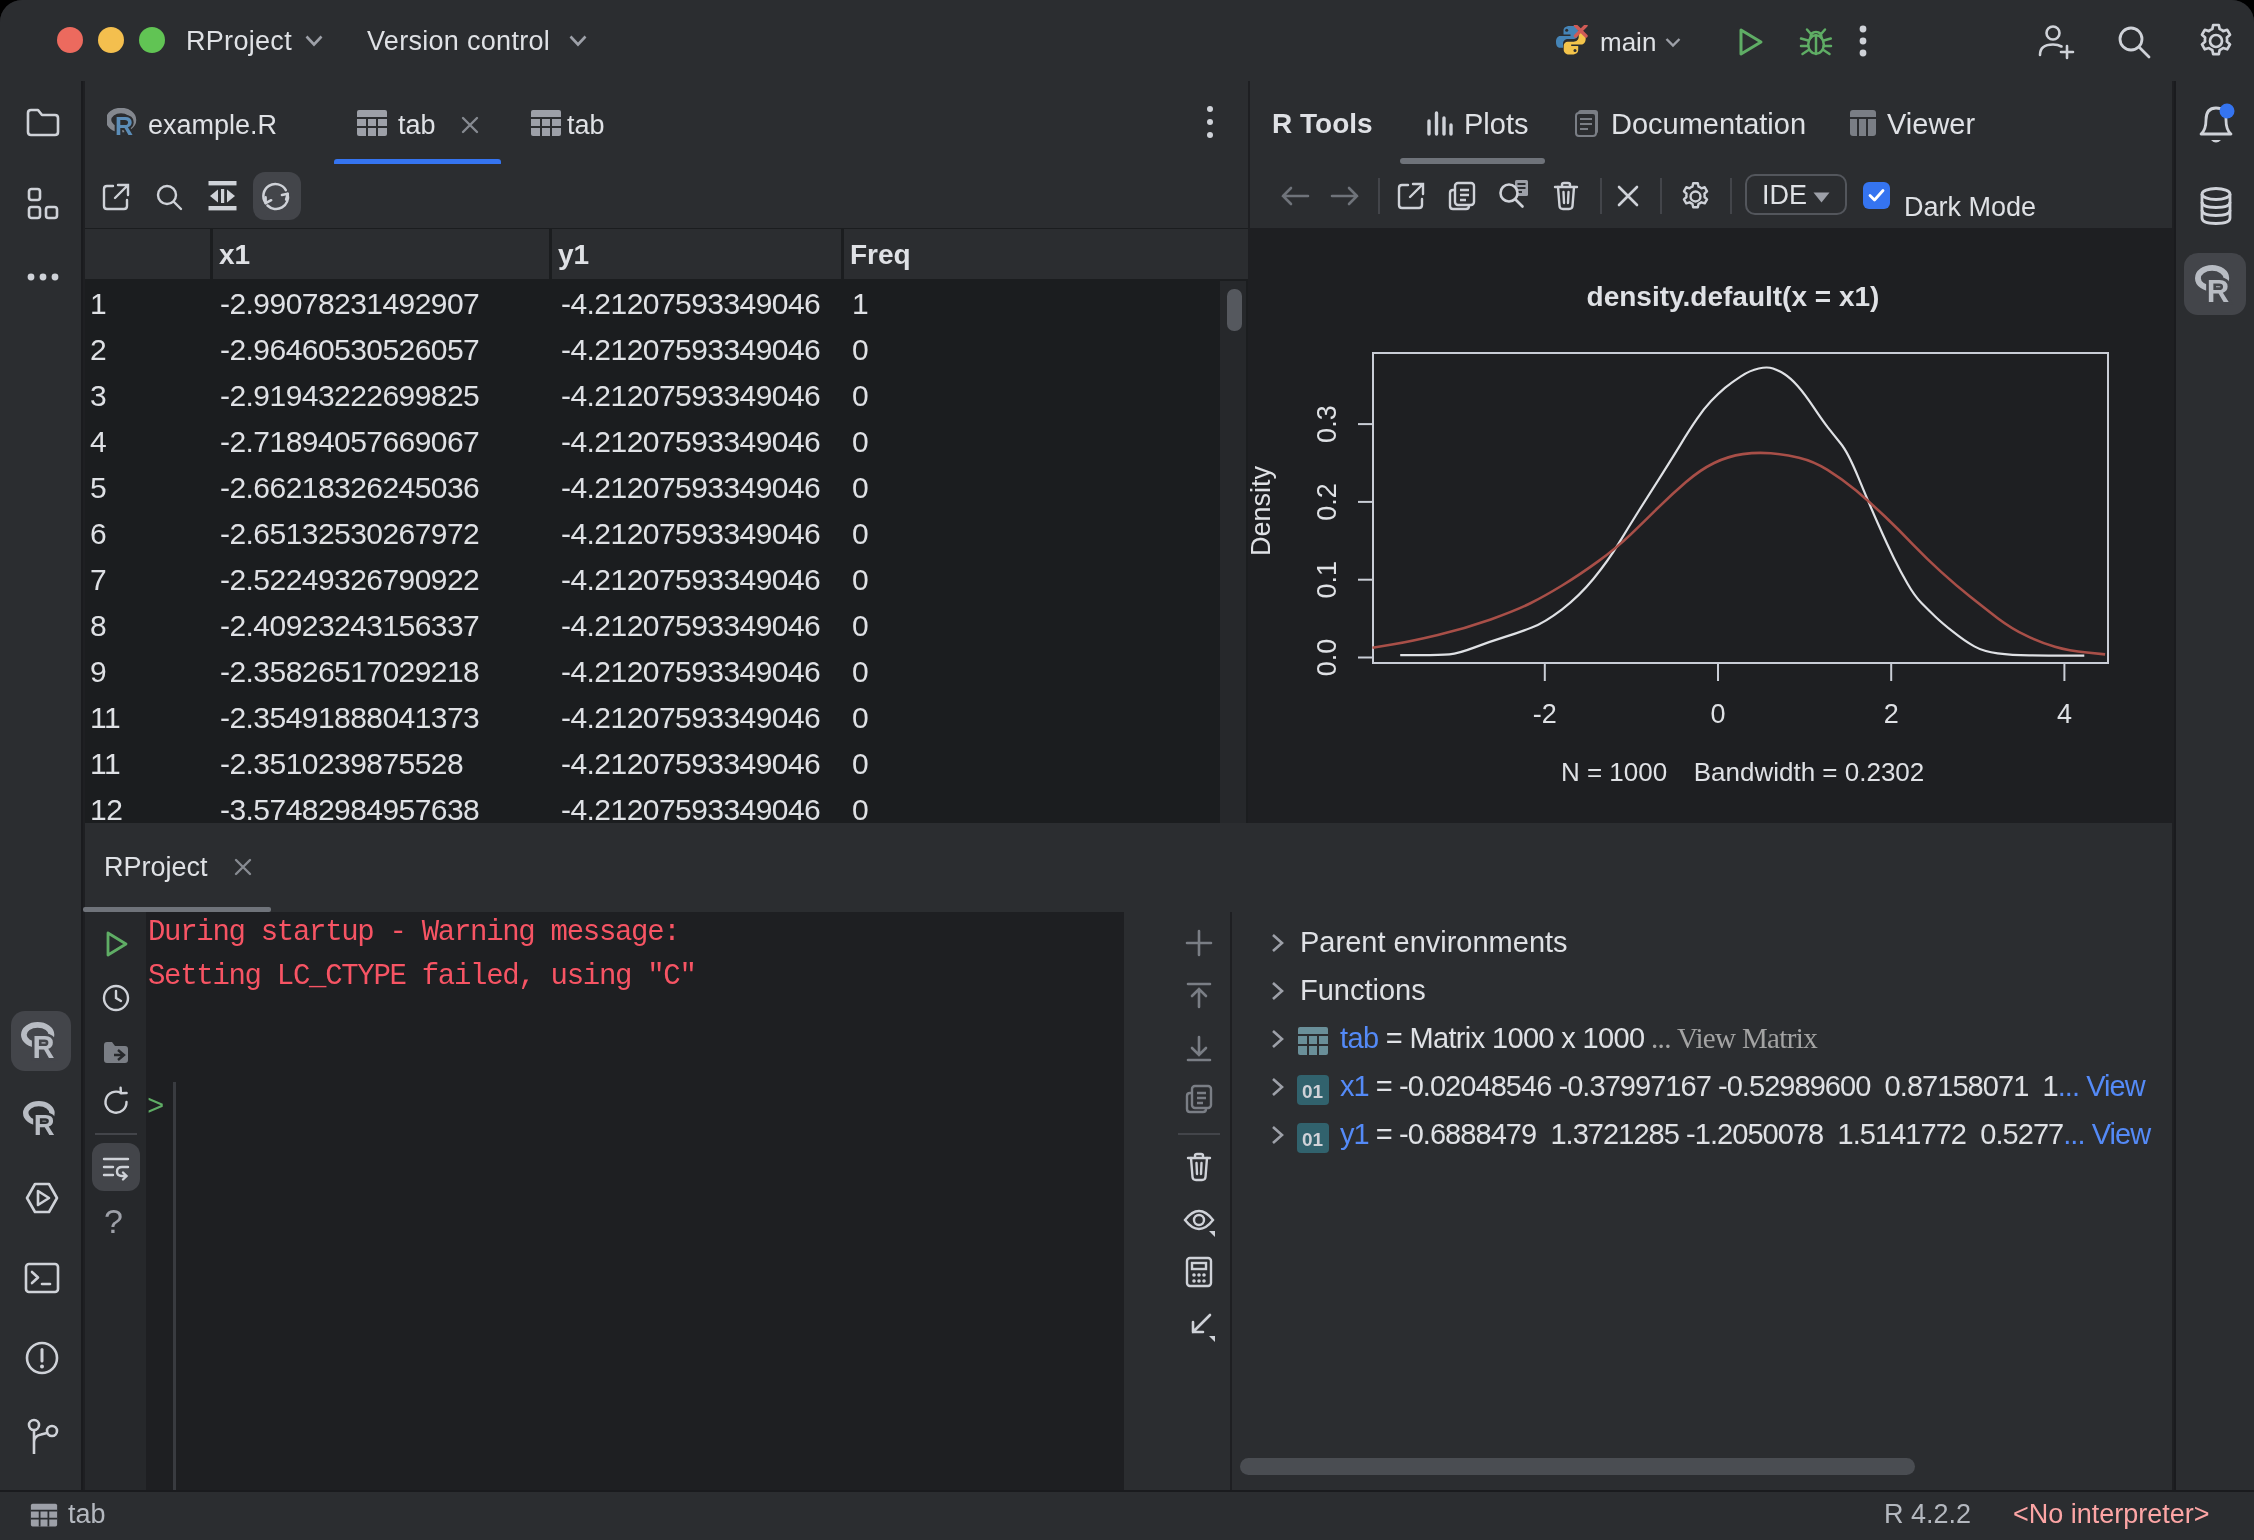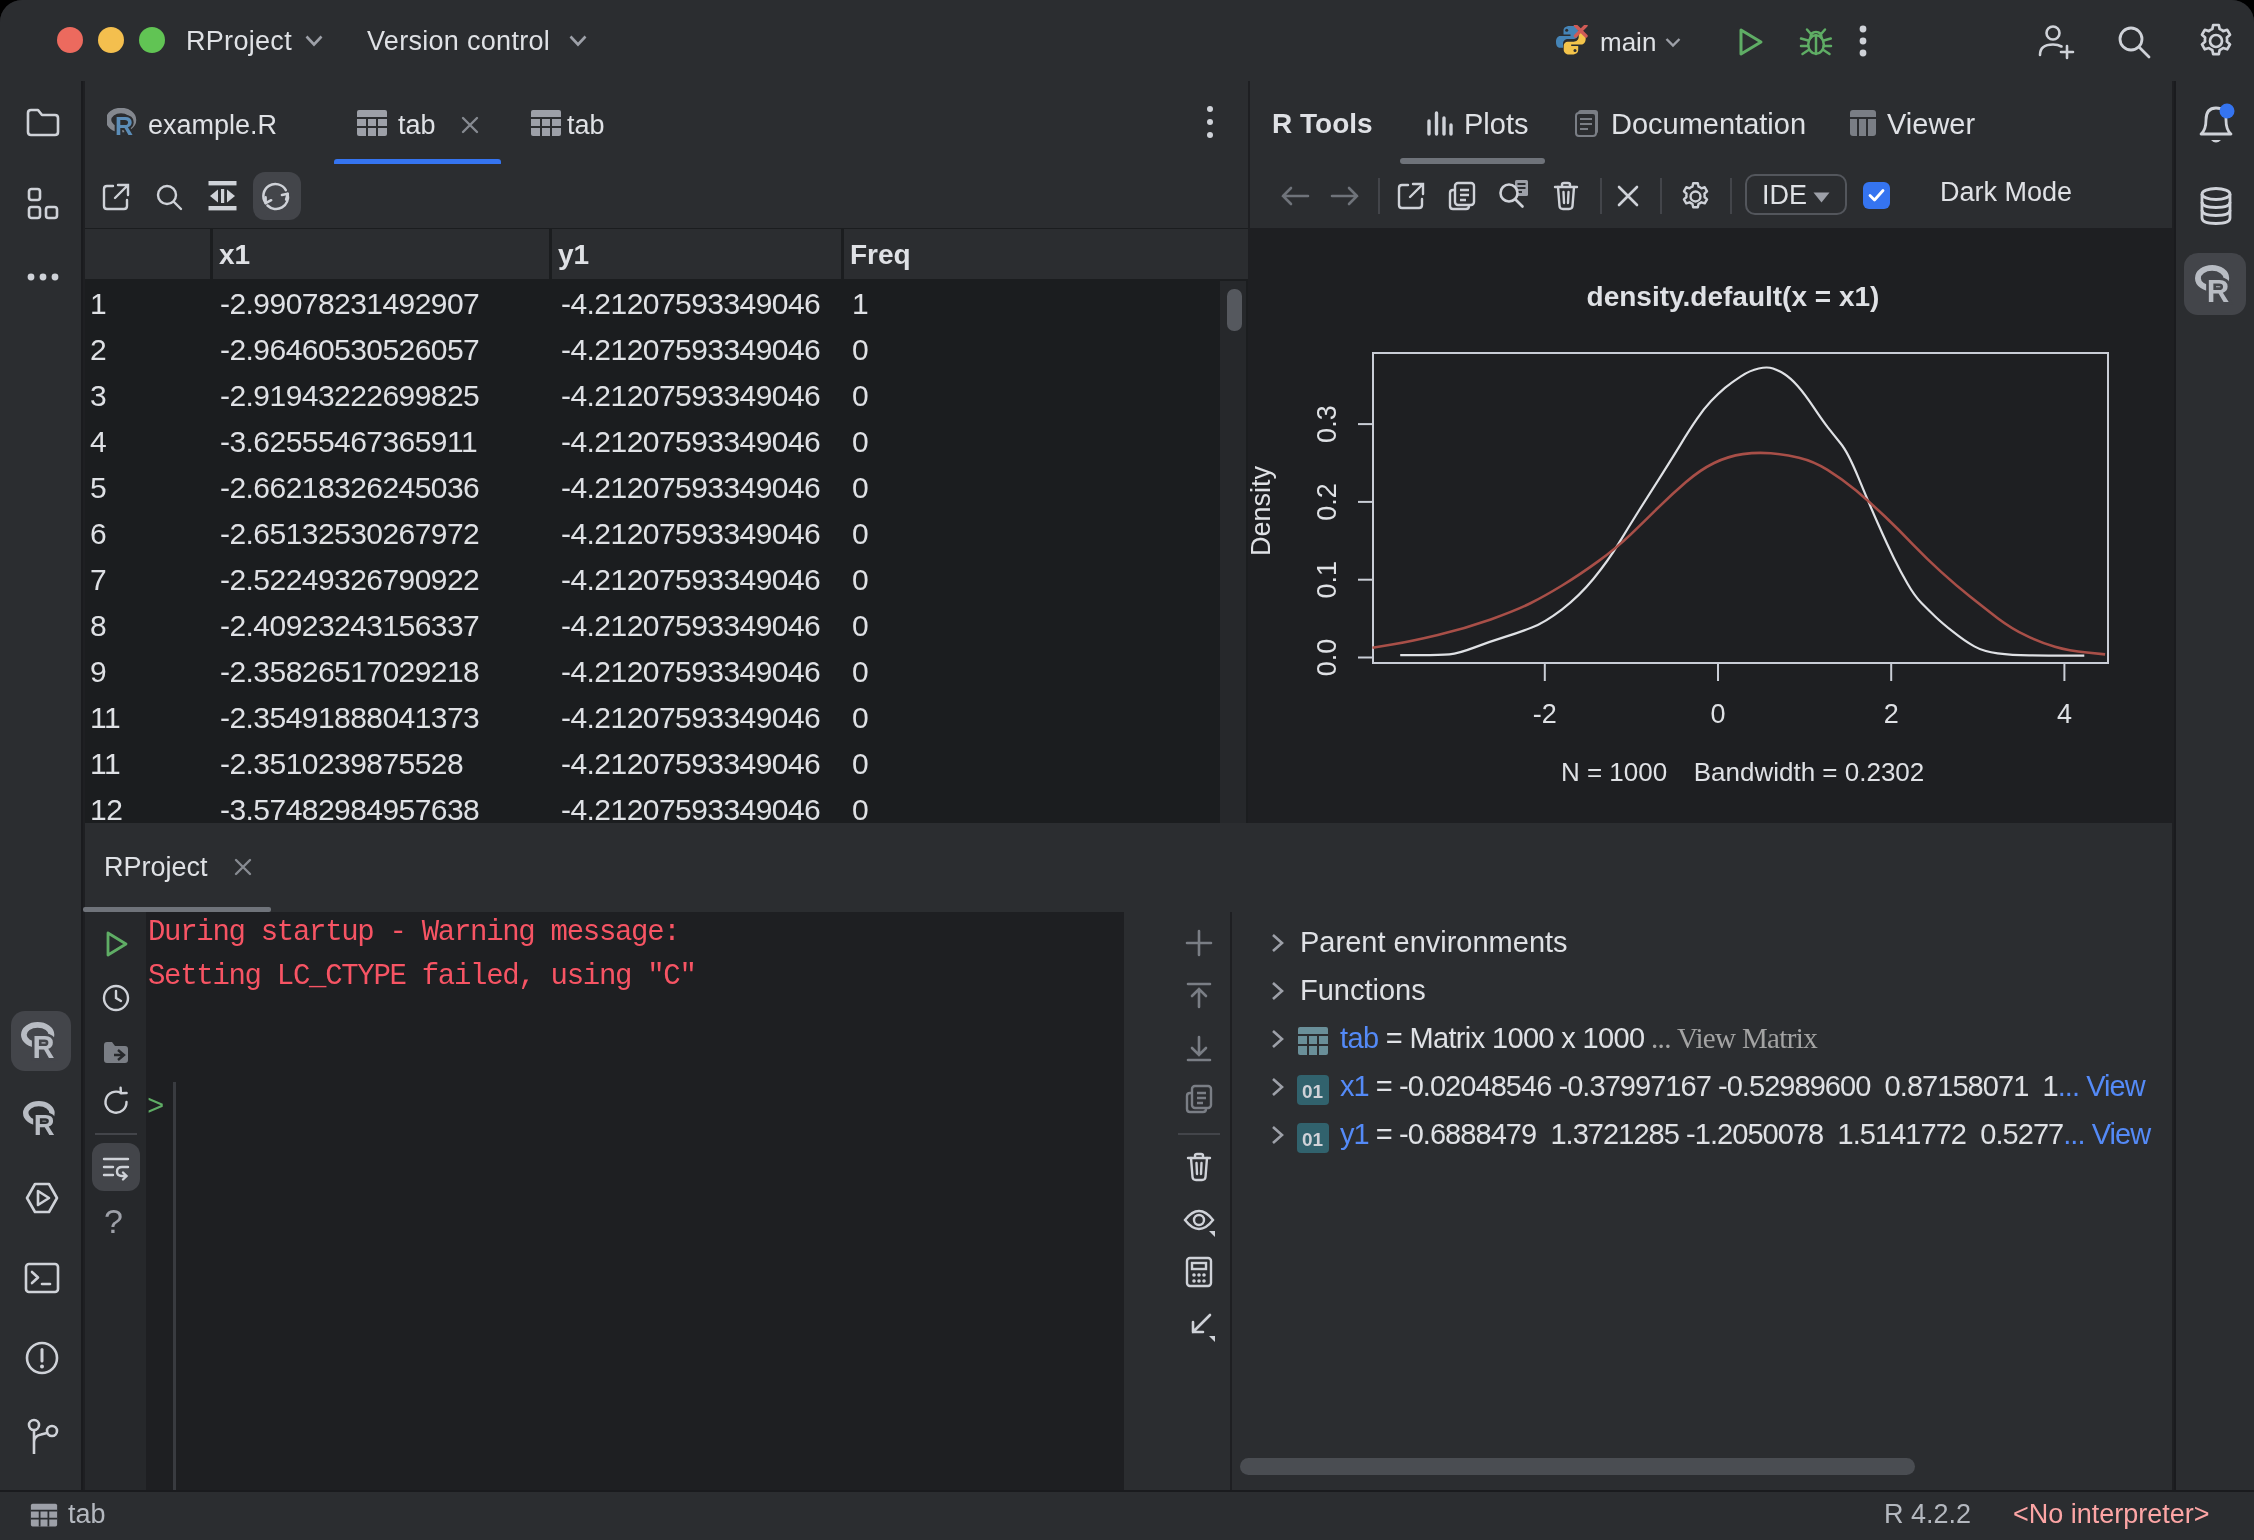--- a/index.html
+++ b/index.html
@@ -219,21 +219,21 @@
       <div class="abs txt" style="left:852px;top:287px;font-size:30px;letter-spacing:-0.55px;">1</div>
       <div class="abs txt" style="left:90px;top:333px;font-size:30px;letter-spacing:-0.55px;">2</div>
       <div class="abs txt" style="left:220px;top:333px;font-size:30px;letter-spacing:-0.55px;">-2.96460530526057</div>
       <div class="abs txt" style="left:561px;top:333px;font-size:30px;letter-spacing:-0.55px;">-4.21207593349046</div>
       <div class="abs txt" style="left:852px;top:333px;font-size:30px;letter-spacing:-0.55px;">0</div>
       <div class="abs txt" style="left:90px;top:379px;font-size:30px;letter-spacing:-0.55px;">3</div>
       <div class="abs txt" style="left:220px;top:379px;font-size:30px;letter-spacing:-0.55px;">-2.91943222699825</div>
       <div class="abs txt" style="left:561px;top:379px;font-size:30px;letter-spacing:-0.55px;">-4.21207593349046</div>
       <div class="abs txt" style="left:852px;top:379px;font-size:30px;letter-spacing:-0.55px;">0</div>
       <div class="abs txt" style="left:90px;top:425px;font-size:30px;letter-spacing:-0.55px;">4</div>
-      <div class="abs txt" style="left:220px;top:425px;font-size:30px;letter-spacing:-0.55px;">-3.62555467365911</div>
+      <div class="abs txt" style="left:220px;top:425px;font-size:30px;letter-spacing:-0.55px;">-2.71894057669067</div>
       <div class="abs txt" style="left:561px;top:425px;font-size:30px;letter-spacing:-0.55px;">-4.21207593349046</div>
       <div class="abs txt" style="left:852px;top:425px;font-size:30px;letter-spacing:-0.55px;">0</div>
       <div class="abs txt" style="left:90px;top:471px;font-size:30px;letter-spacing:-0.55px;">5</div>
       <div class="abs txt" style="left:220px;top:471px;font-size:30px;letter-spacing:-0.55px;">-2.66218326245036</div>
       <div class="abs txt" style="left:561px;top:471px;font-size:30px;letter-spacing:-0.55px;">-4.21207593349046</div>
       <div class="abs txt" style="left:852px;top:471px;font-size:30px;letter-spacing:-0.55px;">0</div>
       <div class="abs txt" style="left:90px;top:517px;font-size:30px;letter-spacing:-0.55px;">6</div>
       <div class="abs txt" style="left:220px;top:517px;font-size:30px;letter-spacing:-0.55px;">-2.65132530267972</div>
       <div class="abs txt" style="left:561px;top:517px;font-size:30px;letter-spacing:-0.55px;">-4.21207593349046</div>
       <div class="abs txt" style="left:852px;top:517px;font-size:30px;letter-spacing:-0.55px;">0</div>
@@ -347,21 +347,21 @@
   <div class="abs" style="left:1745px;top:174px;width:102px;height:41px;border:2px solid #53565c;border-radius:10px;"></div>
   <div class="abs txt" style="left:1762px;top:180px;font-size:27px;">IDE</div>
   <svg class="abs" style="left:1812px;top:191px;" width="19" height="13" viewBox="0 0 19 13">
       <path d="M1.5 1.5 L9.5 11.5 L17.5 1.5 Z" fill="#9da0a8"></path>
     </svg>
 
   <div class="abs" style="left:1863px;top:182px;width:27px;height:27px;border-radius:6px;background:#3574f0;"></div>
   <svg class="abs" style="left:1866px;top:185px;" width="21" height="21" viewBox="0 0 21 21">
       <path d="M4 10.5 L8.5 15 L17 5.5" stroke="#fff" stroke-width="2.8" fill="none" stroke-linecap="round" stroke-linejoin="round"></path>
     </svg>
-  <div class="abs txt" style="left:1904px;top:177px;font-size:27px;margin-left:36px;">Dark Mode</div>
+  <div class="abs txt" style="left:1904px;top:192px;font-size:27px;">Dark Mode</div>
 
   <div class="abs" style="left:1250px;top:228px;width:922px;height:595px;background:#1e1f22;"></div>
   <div id="plot">
       <svg class="abs" style="left:1250px;top:228px;" width="922" height="595" viewBox="1250 228 922 595">
         <text x="1733" y="306" text-anchor="middle" font-size="28" font-weight="bold" fill="#dfe1e5" font-family="Liberation Sans">density.default(x = x1)</text>
         <rect x="1373" y="353" width="735" height="310" fill="none" stroke="#c9cdd6" stroke-width="2"></rect>
         <line x1="1358" y1="657.5" x2="1373" y2="657.5" stroke="#c9cdd6" stroke-width="2"></line>
         <text x="1327" y="657.5" text-anchor="middle" font-size="27" fill="#dfe1e5" font-family="Liberation Sans" transform="rotate(-90 1327 657.5) translate(0 9)">0.0</text>
         <line x1="1358" y1="579.7" x2="1373" y2="579.7" stroke="#c9cdd6" stroke-width="2"></line>
         <text x="1327" y="579.7" text-anchor="middle" font-size="27" fill="#dfe1e5" font-family="Liberation Sans" transform="rotate(-90 1327 579.7) translate(0 9)">0.1</text>

